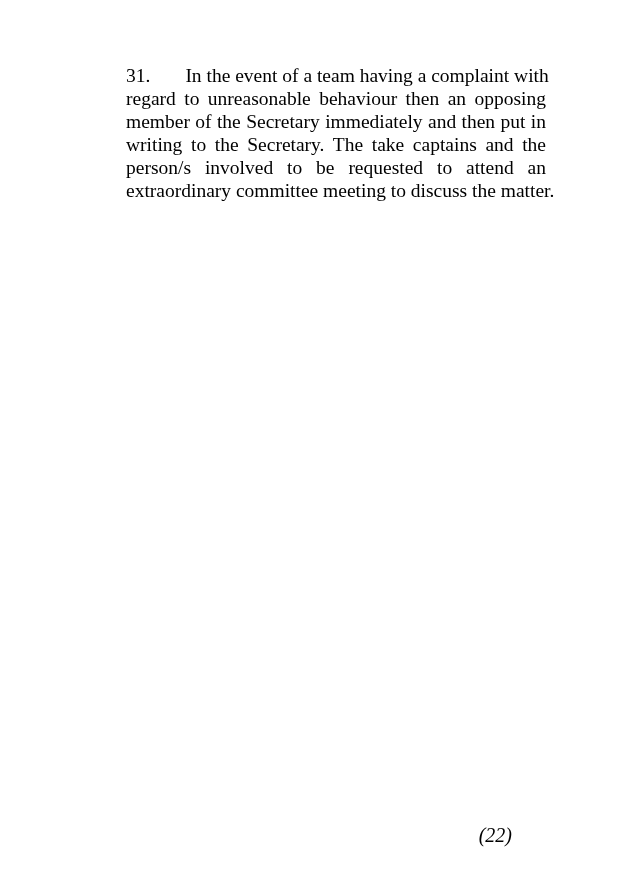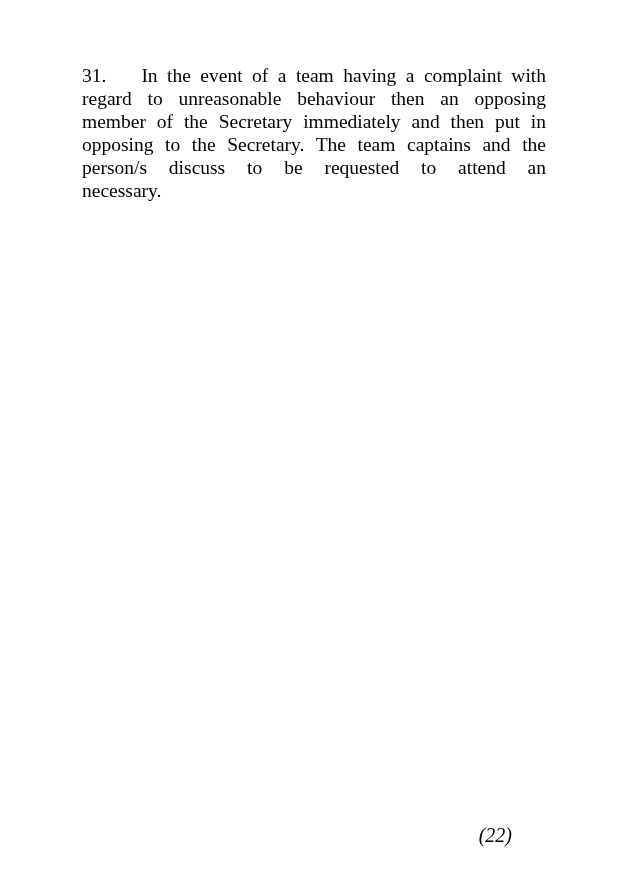--- a/index.html
+++ b/index.html
@@ -21,20 +21,21 @@
     left: 82px;
     top: 64px;
     width: 464px;
     font-size: 19.5px;
     line-height: 23px;
   }
   .line {
     text-align: justify;
     text-align-last: justify;
     white-space: nowrap;
+    margin-left: 44px;
   }
   .line.last-line {
     text-align: left;
     text-align-last: left;
   }
   .tab {
     display: inline-block;
     width: 35px;
   }
   .footer {
@@ -52,21 +53,21 @@
   }
 </style>
 </head>
 <body>
 
 <div class="page">
   <div class="text-block">
     <div class="line"><span>31.</span><span class="tab"></span><span>In the event of a team having a complaint with</span></div>
     <div class="line">regard to unreasonable behaviour then an opposing</div>
     <div class="line">member of the Secretary immediately and then put in</div>
-    <div class="line">opposing to the Secretary.  The team captains and the</div>
-    <div class="line">person/s discuss to be requested to attend an</div>
-    <div class="line last-line">necessary.</div>
+    <div class="line">writing to the Secretary.  The take captains and the</div>
+    <div class="line">person/s involved to be requested to attend an</div>
+    <div class="line">extraordinary committee meeting to discuss the matter.</div>
   </div>
 
   <div class="footer">
     <span class="page-number">(22)</span>
   </div>
 </div>
 
 </body></html>

